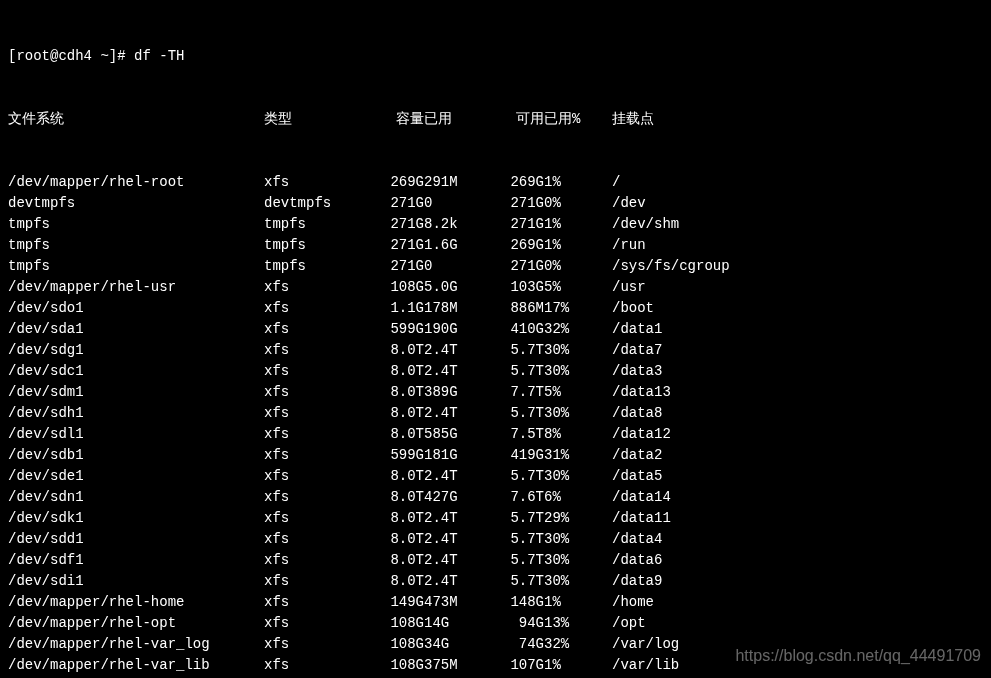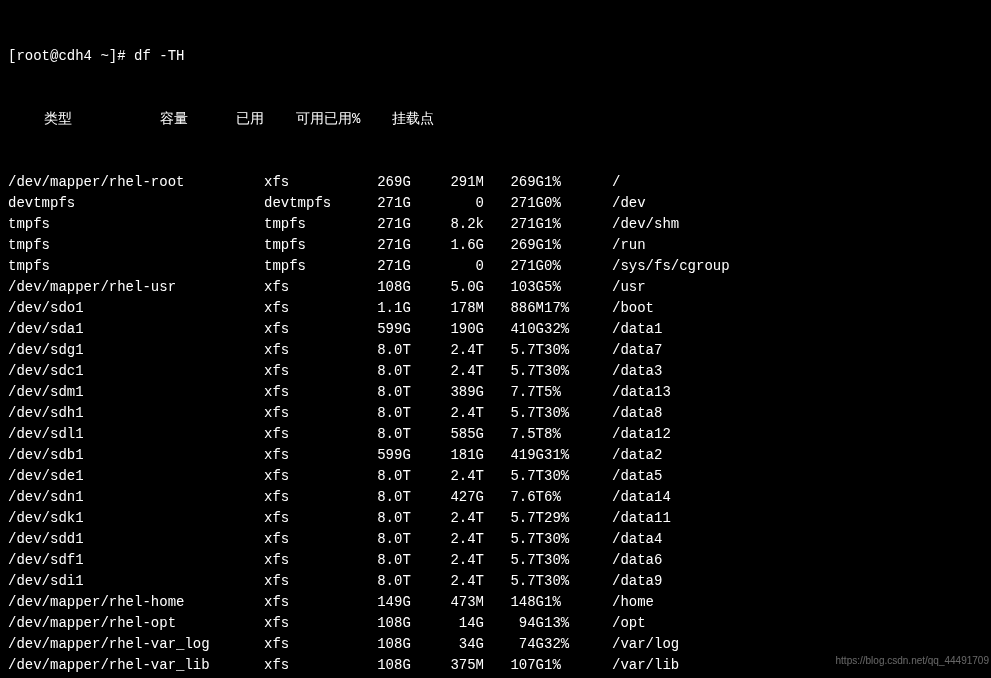--- a/index.html
+++ b/index.html
@@ -27,42 +27,43 @@
       align-items: flex-end;
     }
     .header-row {
       display: flex;
     }
     .data-row {
       display: flex;
     }
     .col-fs { width: 220px; }
     .col-type { width: 100px; margin-left: 36px; }
-    .col-size { width: 60px; text-align: center; }
-    .col-used { width: 60px; text-align: right; }
+    .col-size { width: 60px; text-align: right; }
+    .col-used { width: 60px; }
     .col-avail { width: 60px; text-align: right; padding-left: 7px; }
     .col-usepct { width: 60px; }
     .col-mount { padding-left: 8px; text-align: right; }
     .watermark {
       position: absolute;
       bottom: 10px;
-      right: 2px;
+      right: 10px;
       color: rgba(255,255,255,0.4);
-      font-size: 10px;
+      font-size: 16px;
       font-family: Arial, sans-serif;
     }
   </style>
 </head>
 <body>
 
 <div class="terminal">
   <div class="prompt-line">
     <span>[root@cdh4 ~]# </span><span>df -TH</span>
   </div>
   <div class="header-row">
+    <span class="col-fs">文件系统</span>
     <span class="col-type">类型</span>
     <span class="col-size">容量</span>
     <span class="col-used">已用</span>
     <span class="col-avail">可用</span>
     <span class="col-usepct">已用%</span>
     <span class="col-mount">挂载点</span>
   </div>
   <div id="rows-container"><div class="data-row"><span class="col-fs">/dev/mapper/rhel-root</span><span class="col-type">xfs</span><span class="col-size">269G</span><span class="col-used">291M</span><span class="col-avail">269G</span><span class="col-usepct">1%</span><span class="col-mount">/</span></div><div class="data-row"><span class="col-fs">devtmpfs</span><span class="col-type">devtmpfs</span><span class="col-size">271G</span><span class="col-used">0</span><span class="col-avail">271G</span><span class="col-usepct">0%</span><span class="col-mount">/dev</span></div><div class="data-row"><span class="col-fs">tmpfs</span><span class="col-type">tmpfs</span><span class="col-size">271G</span><span class="col-used">8.2k</span><span class="col-avail">271G</span><span class="col-usepct">1%</span><span class="col-mount">/dev/shm</span></div><div class="data-row"><span class="col-fs">tmpfs</span><span class="col-type">tmpfs</span><span class="col-size">271G</span><span class="col-used">1.6G</span><span class="col-avail">269G</span><span class="col-usepct">1%</span><span class="col-mount">/run</span></div><div class="data-row"><span class="col-fs">tmpfs</span><span class="col-type">tmpfs</span><span class="col-size">271G</span><span class="col-used">0</span><span class="col-avail">271G</span><span class="col-usepct">0%</span><span class="col-mount">/sys/fs/cgroup</span></div><div class="data-row"><span class="col-fs">/dev/mapper/rhel-usr</span><span class="col-type">xfs</span><span class="col-size">108G</span><span class="col-used">5.0G</span><span class="col-avail">103G</span><span class="col-usepct">5%</span><span class="col-mount">/usr</span></div><div class="data-row"><span class="col-fs">/dev/sdo1</span><span class="col-type">xfs</span><span class="col-size">1.1G</span><span class="col-used">178M</span><span class="col-avail">886M</span><span class="col-usepct">17%</span><span class="col-mount">/boot</span></div><div class="data-row"><span class="col-fs">/dev/sda1</span><span class="col-type">xfs</span><span class="col-size">599G</span><span class="col-used">190G</span><span class="col-avail">410G</span><span class="col-usepct">32%</span><span class="col-mount">/data1</span></div><div class="data-row"><span class="col-fs">/dev/sdg1</span><span class="col-type">xfs</span><span class="col-size">8.0T</span><span class="col-used">2.4T</span><span class="col-avail">5.7T</span><span class="col-usepct">30%</span><span class="col-mount">/data7</span></div><div class="data-row"><span class="col-fs">/dev/sdc1</span><span class="col-type">xfs</span><span class="col-size">8.0T</span><span class="col-used">2.4T</span><span class="col-avail">5.7T</span><span class="col-usepct">30%</span><span class="col-mount">/data3</span></div><div class="data-row"><span class="col-fs">/dev/sdm1</span><span class="col-type">xfs</span><span class="col-size">8.0T</span><span class="col-used">389G</span><span class="col-avail">7.7T</span><span class="col-usepct">5%</span><span class="col-mount">/data13</span></div><div class="data-row"><span class="col-fs">/dev/sdh1</span><span class="col-type">xfs</span><span class="col-size">8.0T</span><span class="col-used">2.4T</span><span class="col-avail">5.7T</span><span class="col-usepct">30%</span><span class="col-mount">/data8</span></div><div class="data-row"><span class="col-fs">/dev/sdl1</span><span class="col-type">xfs</span><span class="col-size">8.0T</span><span class="col-used">585G</span><span class="col-avail">7.5T</span><span class="col-usepct">8%</span><span class="col-mount">/data12</span></div><div class="data-row"><span class="col-fs">/dev/sdb1</span><span class="col-type">xfs</span><span class="col-size">599G</span><span class="col-used">181G</span><span class="col-avail">419G</span><span class="col-usepct">31%</span><span class="col-mount">/data2</span></div><div class="data-row"><span class="col-fs">/dev/sde1</span><span class="col-type">xfs</span><span class="col-size">8.0T</span><span class="col-used">2.4T</span><span class="col-avail">5.7T</span><span class="col-usepct">30%</span><span class="col-mount">/data5</span></div><div class="data-row"><span class="col-fs">/dev/sdn1</span><span class="col-type">xfs</span><span class="col-size">8.0T</span><span class="col-used">427G</span><span class="col-avail">7.6T</span><span class="col-usepct">6%</span><span class="col-mount">/data14</span></div><div class="data-row"><span class="col-fs">/dev/sdk1</span><span class="col-type">xfs</span><span class="col-size">8.0T</span><span class="col-used">2.4T</span><span class="col-avail">5.7T</span><span class="col-usepct">29%</span><span class="col-mount">/data11</span></div><div class="data-row"><span class="col-fs">/dev/sdd1</span><span class="col-type">xfs</span><span class="col-size">8.0T</span><span class="col-used">2.4T</span><span class="col-avail">5.7T</span><span class="col-usepct">30%</span><span class="col-mount">/data4</span></div><div class="data-row"><span class="col-fs">/dev/sdf1</span><span class="col-type">xfs</span><span class="col-size">8.0T</span><span class="col-used">2.4T</span><span class="col-avail">5.7T</span><span class="col-usepct">30%</span><span class="col-mount">/data6</span></div><div class="data-row"><span class="col-fs">/dev/sdi1</span><span class="col-type">xfs</span><span class="col-size">8.0T</span><span class="col-used">2.4T</span><span class="col-avail">5.7T</span><span class="col-usepct">30%</span><span class="col-mount">/data9</span></div><div class="data-row"><span class="col-fs">/dev/mapper/rhel-home</span><span class="col-type">xfs</span><span class="col-size">149G</span><span class="col-used">473M</span><span class="col-avail">148G</span><span class="col-usepct">1%</span><span class="col-mount">/home</span></div><div class="data-row"><span class="col-fs">/dev/mapper/rhel-opt</span><span class="col-type">xfs</span><span class="col-size">108G</span><span class="col-used">14G</span><span class="col-avail">94G</span><span class="col-usepct">13%</span><span class="col-mount">/opt</span></div><div class="data-row"><span class="col-fs">/dev/mapper/rhel-var_log</span><span class="col-type">xfs</span><span class="col-size">108G</span><span class="col-used">34G</span><span class="col-avail">74G</span><span class="col-usepct">32%</span><span class="col-mount">/var/log</span></div><div class="data-row"><span class="col-fs">/dev/mapper/rhel-var_lib</span><span class="col-type">xfs</span><span class="col-size">108G</span><span class="col-used">375M</span><span class="col-avail">107G</span><span class="col-usepct">1%</span><span class="col-mount">/var/lib</span></div><div class="data-row"><span class="col-fs">/dev/mapper/rhel-tmp</span><span class="col-type">xfs</span><span class="col-size">108G</span><span class="col-used">438M</span><span class="col-avail">107G</span><span class="col-usepct">1%</span><span class="col-mount">/tmp</span></div></div>
   
 </div>

